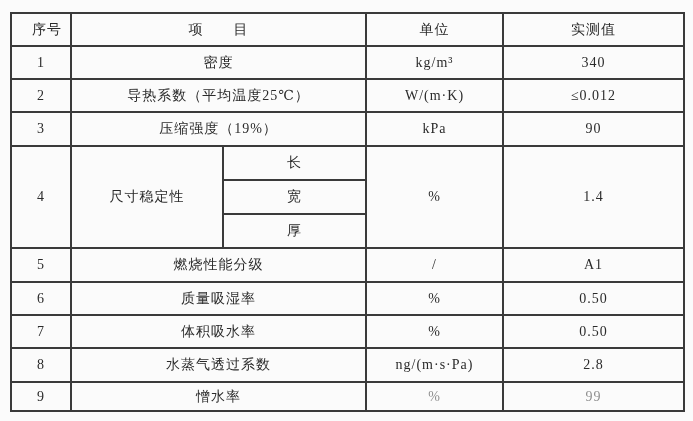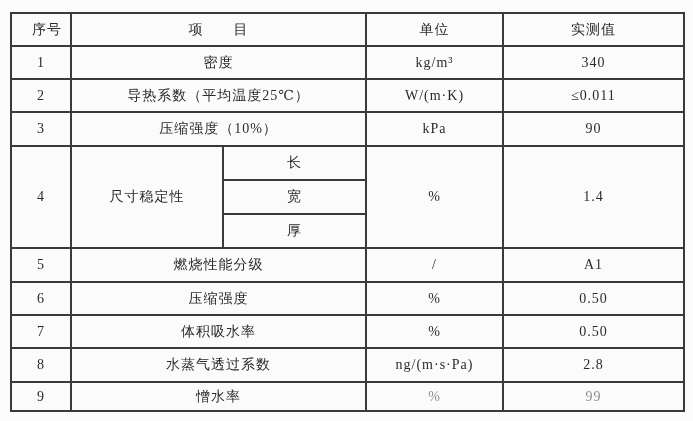--- a/index.html
+++ b/index.html
@@ -69,26 +69,26 @@
       <td class="num">1</td>
       <td colspan="2">密度</td>
       <td class="num">kg/m³</td>
       <td class="num">340</td>
     </tr>
 
     <tr class="h33">
       <td class="num">2</td>
       <td colspan="2">导热系数（平均温度25℃）</td>
       <td class="num">W/(m·K)</td>
-      <td class="num">≤0.011</td>
+      <td class="num">≤0.012</td>
     </tr>
 
     <tr class="h34">
       <td class="num">3</td>
-      <td colspan="2">压缩强度（10%）</td>
+      <td colspan="2">压缩强度（19%）</td>
       <td class="num">kPa</td>
       <td class="num">90</td>
     </tr>
 
     <tr class="h34">
       <td class="num" rowspan="3">4</td>
       <td rowspan="3">尺寸稳定性</td>
       <td>长</td>
       <td class="num" rowspan="3">%</td>
       <td class="num" rowspan="3">1.4</td>
@@ -102,21 +102,21 @@
 
     <tr class="h34">
       <td class="num">5</td>
       <td colspan="2">燃烧性能分级</td>
       <td class="num">/</td>
       <td class="num">A1</td>
     </tr>
 
     <tr class="h33">
       <td class="num">6</td>
-      <td colspan="2">压缩强度</td>
+      <td colspan="2">质量吸湿率</td>
       <td class="num">%</td>
       <td class="num">0.50</td>
     </tr>
 
     <tr class="h33">
       <td class="num">7</td>
       <td colspan="2">体积吸水率</td>
       <td class="num">%</td>
       <td class="num">0.50</td>
     </tr>

